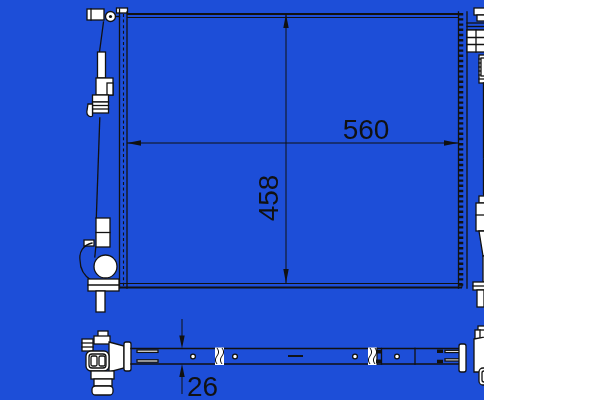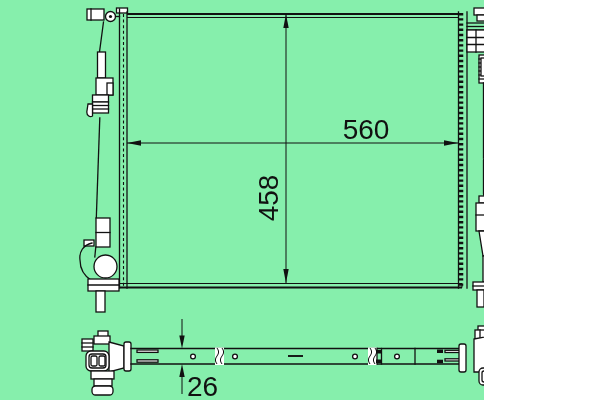--- a/index.html
+++ b/index.html
@@ -1,16 +1,16 @@
 <!DOCTYPE html>
 <html><head>
 <meta charset="utf-8">
 <style>
   html, body { margin: 0; padding: 0; background: #ffffff; }
-  .stage { position: relative; width: 484px; height: 400px; background: #86efac; overflow: hidden; }
+  .stage { position: relative; width: 484px; height: 400px; background: #1d4ed8; overflow: hidden; }
   svg { display: block; }
   .ln   { fill: none; stroke: #111111; stroke-width: 1.3; stroke-linecap: square; stroke-linejoin: miter; }
   .lnw  { fill: #ffffff; stroke: #111111; stroke-width: 1.3; stroke-linejoin: miter; }
   .thick{ fill: none; stroke: #111111; stroke-width: 1.9; }
   .thin { fill: none; stroke: #111111; stroke-width: 1; }
   .dash { fill: none; stroke: #111111; stroke-width: 1.1; stroke-dasharray: 3 2.6; }
   .teeth{ fill: none; stroke: #111111; stroke-width: 4.5; stroke-dasharray: 2.4 2.8; }
   .solid{ fill: #111111; stroke: none; }
   .dimtext { font-family: "Liberation Sans", sans-serif; font-size: 28px; fill: #111111; }
 </style>

